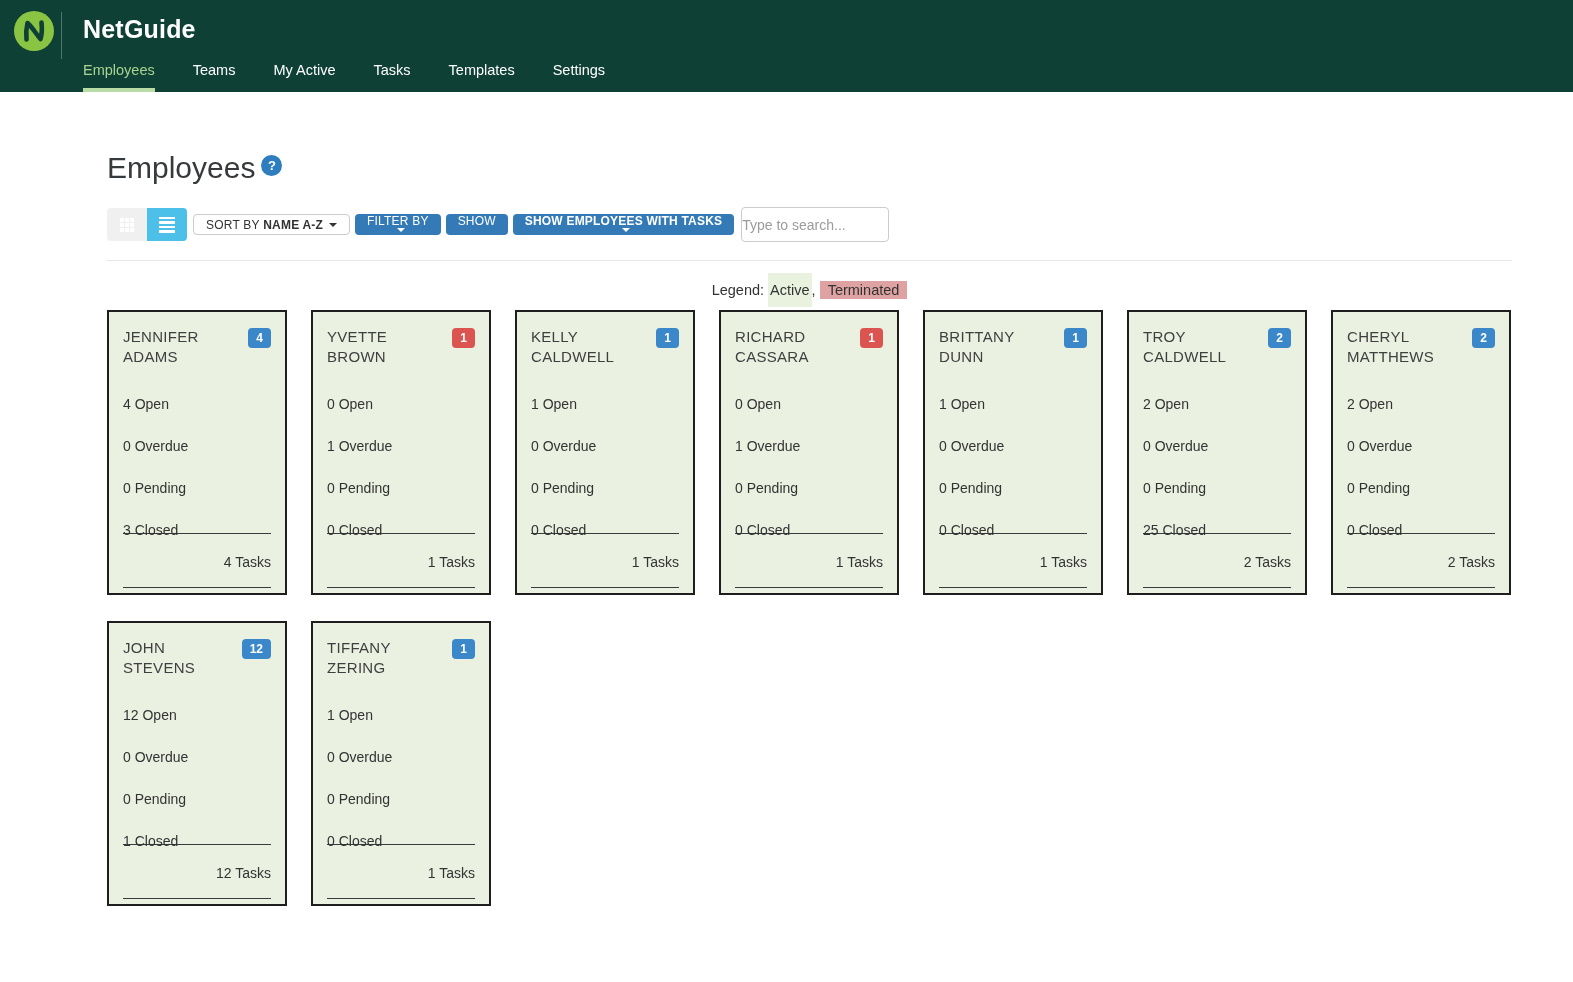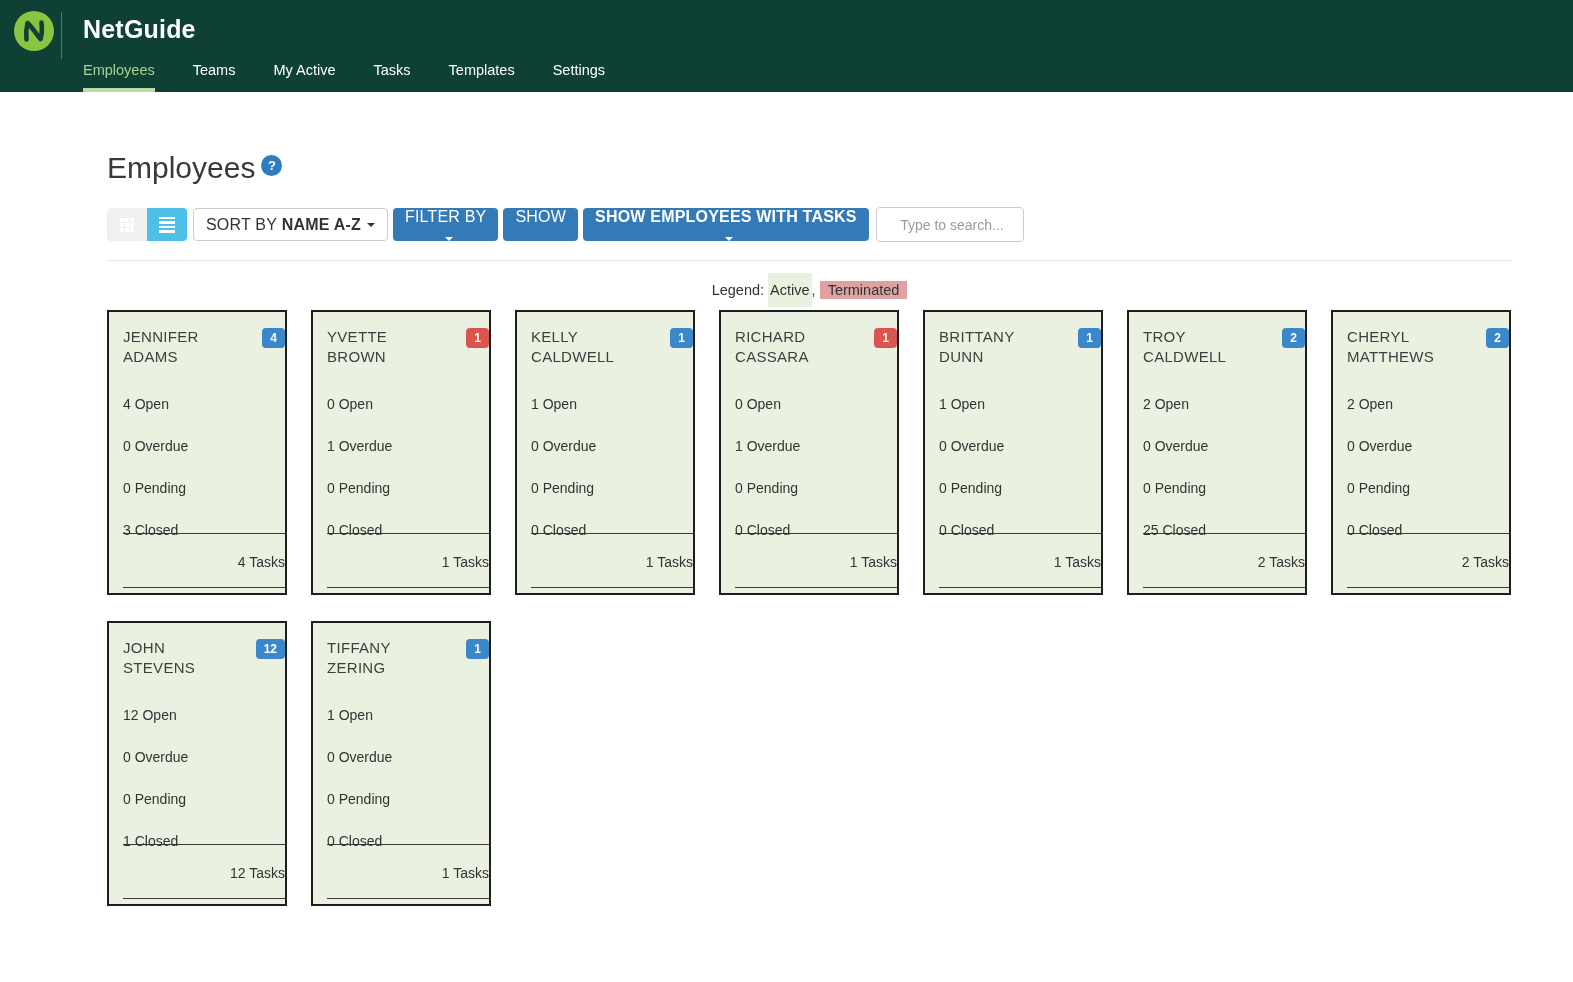--- a/index.html
+++ b/index.html
@@ -32,45 +32,45 @@
   .view-toggle { display: flex; height: 33px; }
   .toggle-btn { width: 40px; height: 33px; display: flex; align-items: center;
     justify-content: center; cursor: pointer; border: none; }
   .toggle-btn.grid { background: #f0f0f0; border-radius: 4px 0 0 4px; }
   .toggle-btn.list { background: #4cc0e8; border-radius: 0 4px 4px 0; }
   .icon-grid { display: grid; grid-template-columns: repeat(3, 4px); grid-gap: 1px; }
   .icon-grid span { width: 4px; height: 4px; background: #ffffff; }
   .icon-list { display: flex; flex-direction: column; gap: 2px; }
   .icon-list span { width: 16px; height: 2.5px; background: #ffffff; }
 
-  .btn { height: 33px; border-radius: 4px; border: none; font-size: 16px;
+  .btn { height: 21px; border-radius: 4px; border: none; font-size: 12px;
     padding: 0 12px; cursor: pointer; display: inline-flex; align-items: center;
-    font-family: inherit; letter-spacing: 0.2px; white-space: nowrap; justify-content: space-between; }
+    font-family: inherit; letter-spacing: 0.2px; white-space: nowrap; }
   .btn-white { background: #fff; border: 1px solid #ccc; color: #333; margin-left: 6px; }
   .btn-blue { background: #337ab7; color: #fff; margin-left: 5px; flex-direction: column; }
   .bold { font-weight: 700; }
   .caret { display: inline-block; width: 0; height: 0; margin-left: 6px;
     border-left: 4px solid transparent; border-right: 4px solid transparent;
     border-top: 4px solid currentColor; }
   .search-input { margin-left: 7px; width: 148px; height: 35px; border: 1px solid #ccc;
-    border-radius: 4px; padding: 0 19px; font-size: 14px; color: #333;
-    font-family: inherit; text-align: right; }
+    border-radius: 4px; padding: 0 0; font-size: 14px; color: #333;
+    font-family: inherit; }
   .search-input::placeholder { color: #9b9b9b; }
 
   .toolbar-divider { margin-top: 19px; border: none; border-top: 1px solid #e7e7e7; }
 
   
   .legend { margin-top: 21px; text-align: center; font-size: 14.5px; color: #333; }
   .legend .chip-active { background: #e9f2de; padding: 9px 2px; }
   .legend .chip-terminated { background: #dfa2a2; padding: 1px 8px; }
 
   
   .cards { margin-top: 12px; display: flex; flex-wrap: wrap; gap: 26px 24px; }
   .emp-card { width: 180px; height: 285px; background: #eaf1e1; border: 2px solid #1e1e1e;
-    padding: 15px 0 0 14px; position: relative; cursor: pointer; }
+    padding: 15px 14px 0 14px; position: relative; cursor: pointer; }
   .emp-head { display: flex; justify-content: space-between; align-items: flex-start; }
   .emp-name { font-size: 15px; color: #3f3f3f; line-height: 1.3; width: 104px;
     letter-spacing: 0.3px; }
   .emp-badge { color: #fff; font-size: 12px; font-weight: 700; border-radius: 4px;
     padding: 3px 8px; margin-top: 1px; }
   .emp-stats { margin-top: 30px; }
   .stat { font-size: 14px; color: #333; margin-bottom: 26px; }
   .stat:last-child { margin-bottom: 0; }
   .card-hr { border: none; border-top: 1px solid #3a3a3a; margin: 0; }
   .hr-1 { margin-top: -5px; }

